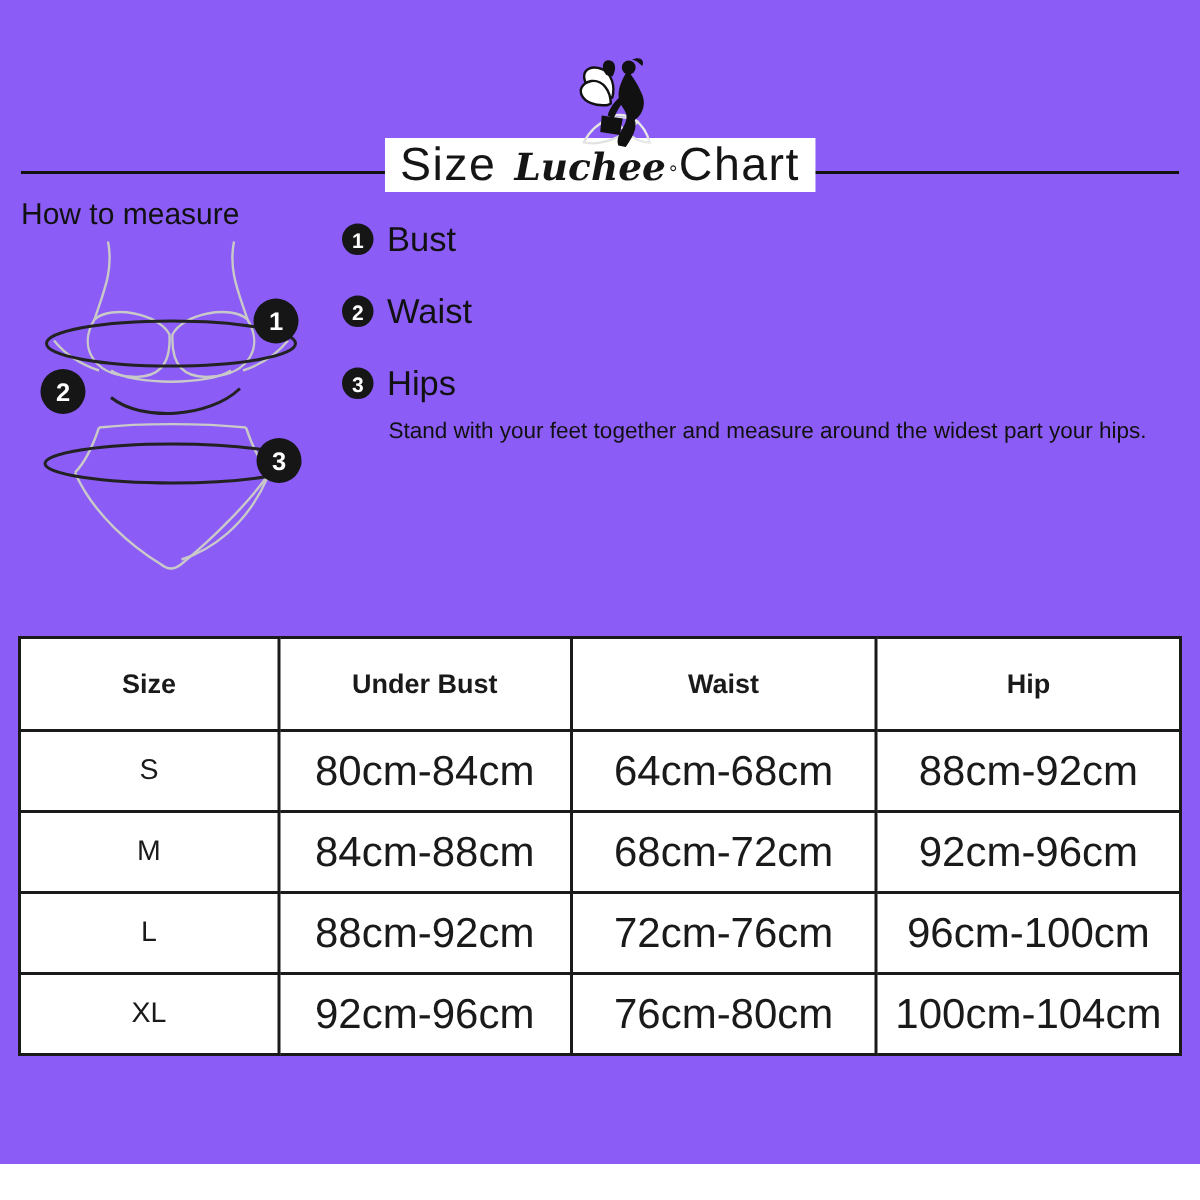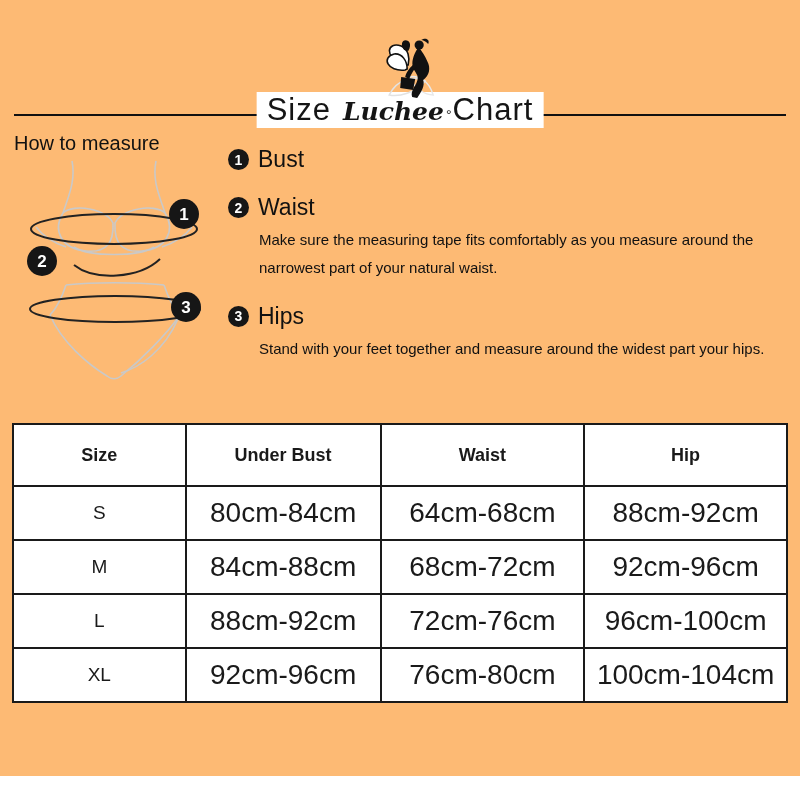--- a/index.html
+++ b/index.html
@@ -1,17 +1,17 @@
 <!DOCTYPE html>
 <html><head>
 <meta charset="utf-8">
 <style>
   html,body { margin:0; padding:0; background:#ffffff; }
   .page {
-    width:800px; height:776px; background:#fdba74; overflow:hidden;
+    width:800px; height:776px; background:#8b5cf6; overflow:hidden;
     font-family:"Liberation Sans","DejaVu Sans",sans-serif; color:#1a1a1a;
     position:relative;
   }
 
   
   .title-bar { position:relative; height:132px; }
   .title-rule {
     position:absolute; top:114px; left:14px; right:14px;
     border-top:2px solid #111;
   }
@@ -158,21 +158,20 @@
           <span class="bullet">1</span>
           <span class="instr-title">Bust</span>
         </div>
       </div>
 
       <div class="instr">
         <div class="instr-head">
           <span class="bullet">2</span>
           <span class="instr-title">Waist</span>
         </div>
-        <p class="instr-desc">Make sure the measuring tape fits comfortably as you measure around the narrowest part of your natural waist.</p>
       </div>
 
       <div class="instr">
         <div class="instr-head">
           <span class="bullet">3</span>
           <span class="instr-title">Hips</span>
         </div>
         <p class="instr-desc">Stand with your feet together and measure around the widest part your hips.</p>
       </div>
 

